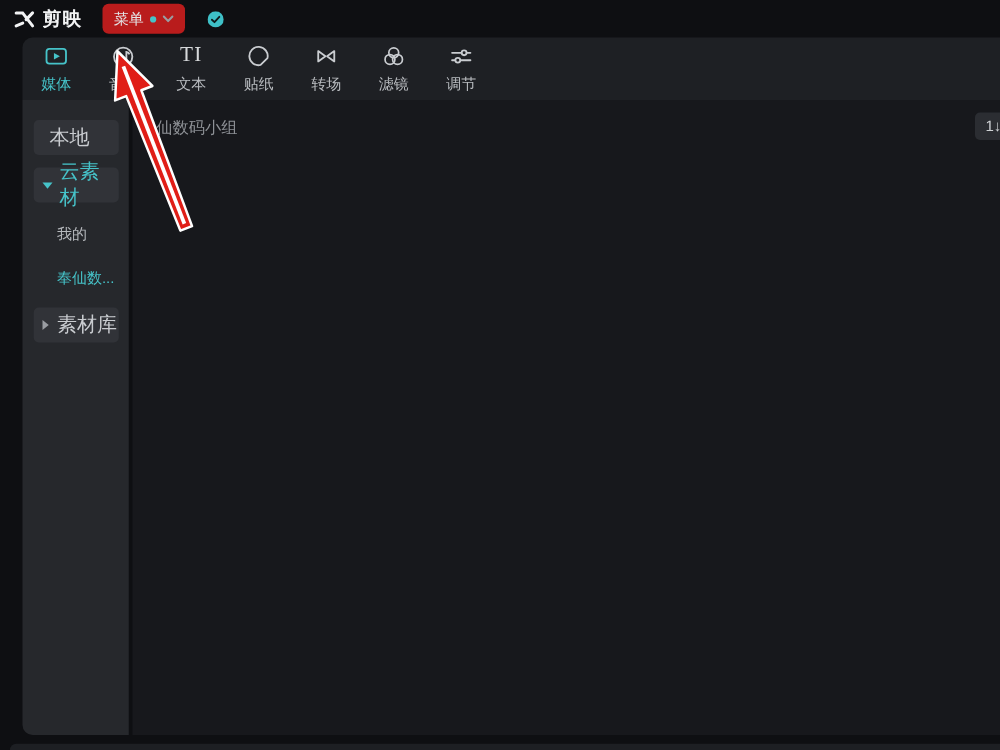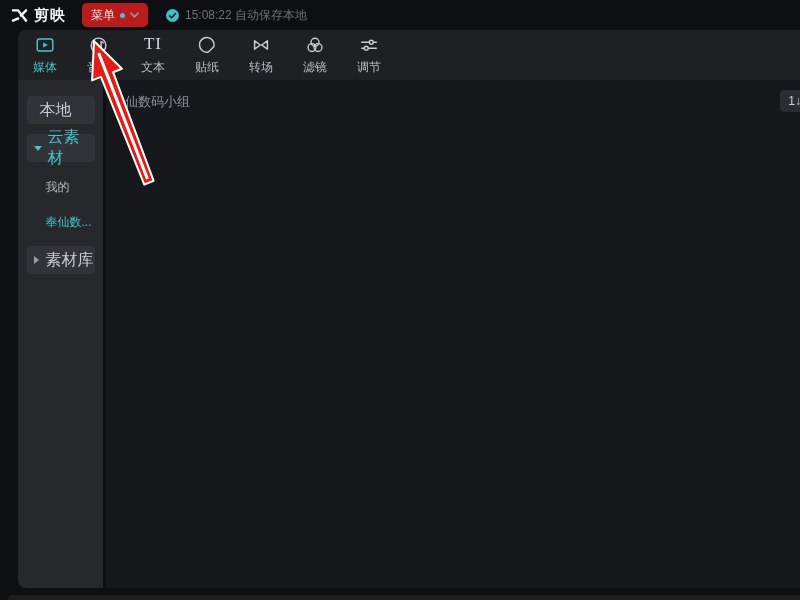--- a/index.html
+++ b/index.html
@@ -80,21 +80,20 @@
         </svg>
     </span>
   </div>
   <div class="save-status">
     <span style="display:flex;">
       <svg width="13" height="13" viewBox="0 0 14 14">
           <circle cx="7" cy="7" r="7" fill="#3ec0c7"></circle>
           <path d="M3.8 7.3 L6 9.4 L10.2 4.8" fill="none" stroke="#0e1a1b" stroke-width="1.6" stroke-linecap="round" stroke-linejoin="round"></path>
         </svg>
     </span>
-    <span>15:08:22 自动保存本地</span>
   </div>
 </div>
 
 <div class="tabbar">
 
   <div class="tab active">
     <span class="ticon">
       <svg width="22" height="22" viewBox="0 0 24 24" fill="none" stroke="currentColor" stroke-width="1.6">
         <rect x="3.5" y="5.5" width="17" height="13" rx="2.5"></rect>
         <polygon points="10,9.2 15.2,12 10,14.8" fill="currentColor" stroke="none"></polygon>

